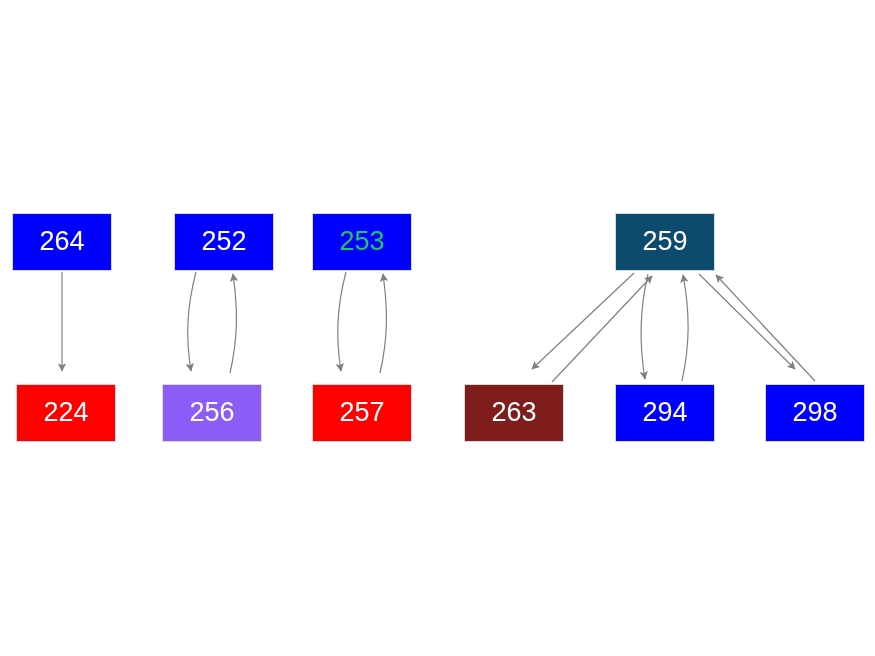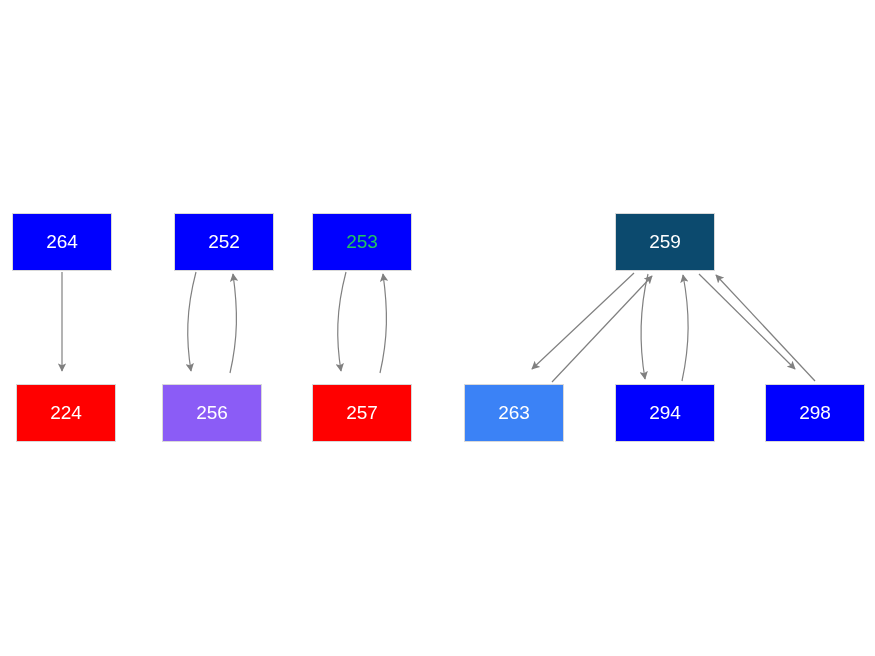--- a/index.html
+++ b/index.html
@@ -24,21 +24,21 @@
     pointer-events: none;
   }
   .node {
     position: absolute;
     box-sizing: border-box;
     display: flex;
     align-items: center;
     justify-content: center;
     border: 1px solid #d9d9d9;
     color: #ffffff;
-    font-size: 19px;
+    font-size: 27px;
     line-height: 1;
     letter-spacing: 0px;
     user-select: none;
   }
   .node-label {
     display: block;
     transform: translateY(-1px);
   }
 </style>
 </head>
@@ -82,21 +82,21 @@
       </div>
       <div class="node" style="left: 16px; top: 384px; width: 100px; height: 58px; background: rgb(255, 0, 0); border-color: rgb(217, 217, 217); color: rgb(255, 255, 255);">
         <span class="node-label">224</span>
       </div>
       <div class="node" style="left: 162px; top: 384px; width: 100px; height: 58px; background: #8b5cf6; border-color: rgb(217, 217, 217); color: rgb(255, 255, 255); align-items: center;">
         <span class="node-label">256</span>
       </div>
       <div class="node" style="left: 312px; top: 384px; width: 100px; height: 58px; background: rgb(255, 0, 0); border-color: rgb(217, 217, 217); color: rgb(255, 255, 255);">
         <span class="node-label">257</span>
       </div>
-      <div class="node" style="left: 464px; top: 384px; width: 100px; height: 58px; background: #3b82f6; border-color: rgb(217, 217, 217); color: rgb(255, 255, 255);">
+      <div class="node" style="left: 464px; top: 384px; width: 100px; height: 58px; background: #7f1d1d; border-color: rgb(217, 217, 217); color: rgb(255, 255, 255);">
         <span class="node-label">263</span>
       </div>
       <div class="node" style="left: 615px; top: 384px; width: 100px; height: 58px; background: rgb(0, 0, 255); border-color: rgb(217, 217, 217); color: rgb(255, 255, 255);">
         <span class="node-label">294</span>
       </div>
       <div class="node" style="left: 765px; top: 384px; width: 100px; height: 58px; background: rgb(0, 0, 255); border-color: rgb(217, 217, 217); color: rgb(255, 255, 255);">
         <span class="node-label">298</span>
       </div>
     </div>
 

